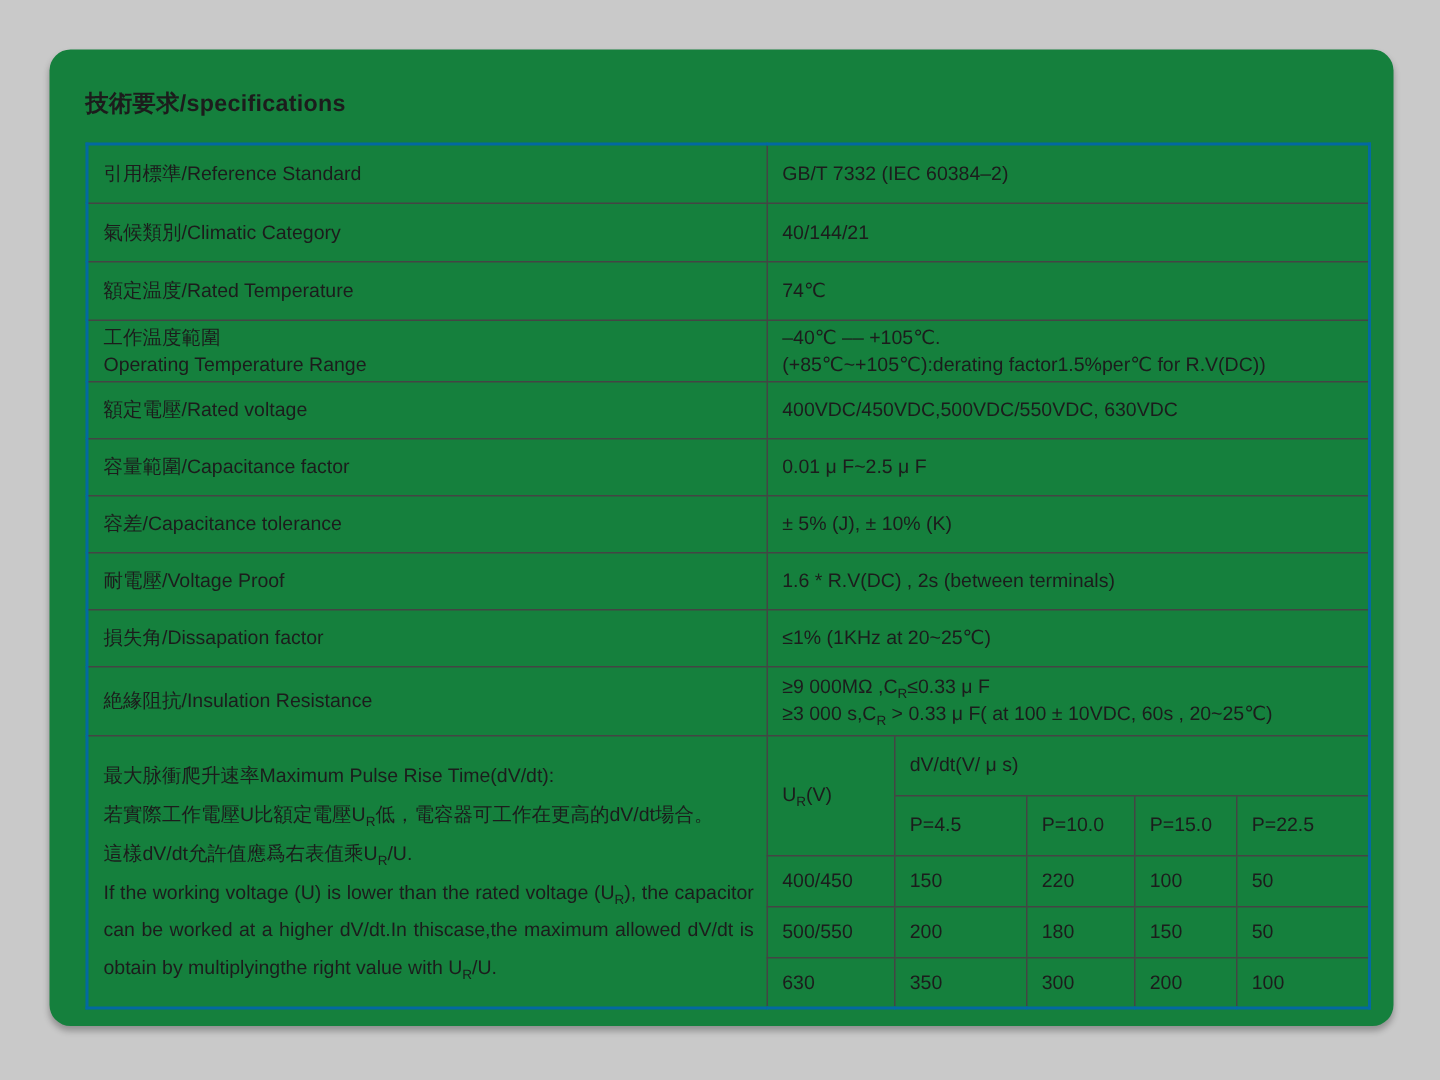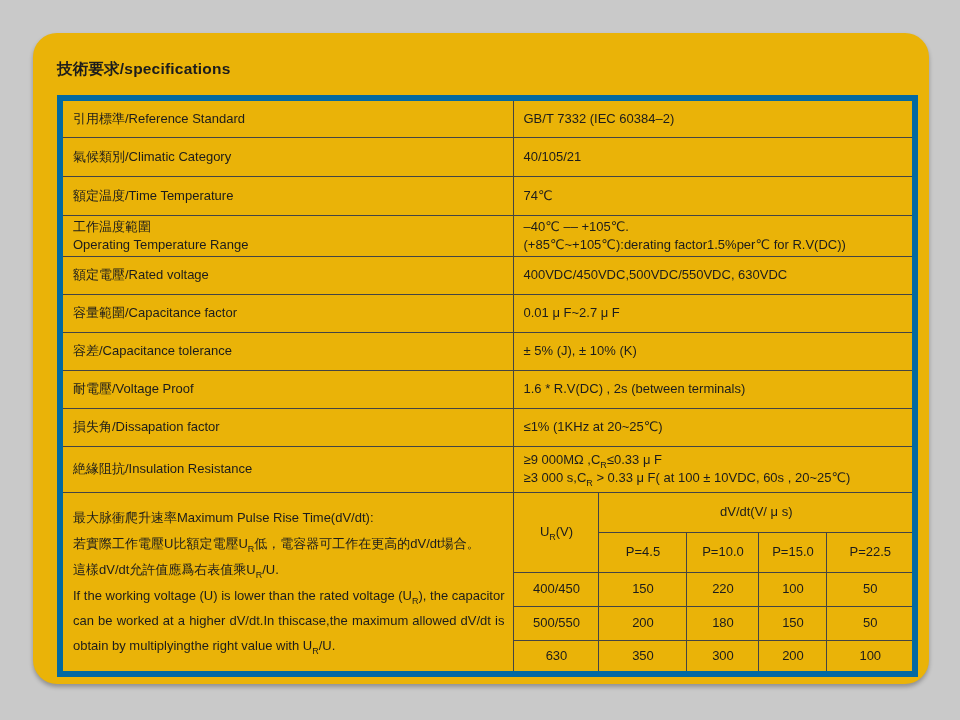--- a/index.html
+++ b/index.html
@@ -17,22 +17,22 @@
     width: 960px;
     height: 720px;
     overflow: hidden;
   }
   .panel {
     position: absolute;
     left: 33px;
     top: 33px;
     width: 896px;
     height: 651px;
-    background: #eab308;
-    border-radius: 24px;
+    background: #15803d;
+    border-radius: 14px;
     box-shadow: 0 3px 4px rgba(0,0,0,0.28);
   }
   .doc-title {
     position: absolute;
     left: 24px;
     top: 26px;
     font-size: 15.5px;
     font-weight: bold;
     letter-spacing: 0.2px;
   }
@@ -43,37 +43,37 @@
     width: 855px;
     border-collapse: collapse;
     table-layout: fixed;
     font-size: 13px;
     color: #1c1c1c;
   }
   table.spec, table.spec td {
     border: 1px solid #444;
   }
   table.spec {
-    border: 6px solid #0369a1;
+    border: 2px solid #0369a1;
     padding-left: 14px;
   }
   table.spec td {
     padding: 2px 8px 2px 10px;
     vertical-align: middle;
     line-height: 1.35;
     overflow: hidden;
   }
   tr.r-std  { height: 39px; }
   tr.r-two  { height: 41px; }
   tr.r-mid  { height: 38px; margin-top: 24px; }
   tr.r-tall { height: 46px; }
   tr.r-ph1  { height: 40px; }
   tr.r-ph2  { height: 40px; }
   tr.r-pd   { height: 34px; }
-  td.center { text-align: center; padding-left: 4px; padding-right: 4px; }
+  td.center { text-align: left; padding-left: 4px; padding-right: 4px; }
   td.pulse-cell {
     vertical-align: top;
     padding: 7px 10px 4px 10px;
   }
   .pulse-cn { line-height: 26px; }
   .pulse-en { line-height: 25px; text-align: justify; }
   sub { font-size: 9px; line-height: 0; }
 </style>
 </head>
 <body style="background: rgb(201, 201, 201);">
@@ -93,37 +93,37 @@
         <col style="width:89px">
       </colgroup>
 
       <tbody>
           <tr class="r-std">
         <td>引用標準/Reference Standard</td>
         <td colspan="5">GB/T 7332 (IEC 60384–2)</td>
       </tr>
       <tr class="r-std">
         <td>氣候類別/Climatic Category</td>
-        <td colspan="5">40/105/21</td>
+        <td colspan="5">40/144/21</td>
       </tr>
       <tr class="r-std">
-        <td>額定温度/Time Temperature</td>
+        <td>額定温度/Rated Temperature</td>
         <td colspan="5">74℃</td>
       </tr>
       <tr class="r-two">
         <td>工作温度範圍<br>Operating Temperature Range</td>
         <td colspan="5">–40℃ –– +105℃.<br>(+85℃~+105℃):derating factor1.5%per℃ for R.V(DC))</td>
       </tr>
       <tr class="r-mid">
         <td>額定電壓/Rated voltage</td>
         <td colspan="5">400VDC/450VDC,500VDC/550VDC, 630VDC</td>
       </tr>
       <tr class="r-mid">
         <td>容量範圍/Capacitance factor</td>
-        <td colspan="5">0.01 μ F~2.7 μ F</td>
+        <td colspan="5">0.01 μ F~2.5 μ F</td>
       </tr>
       <tr class="r-mid">
         <td>容差/Capacitance tolerance</td>
         <td colspan="5">± 5% (J), ± 10% (K)</td>
       </tr>
       <tr class="r-mid">
         <td>耐電壓/Voltage Proof</td>
         <td colspan="5">1.6 * R.V(DC) ,  2s  (between terminals)</td>
       </tr>
       <tr class="r-mid">

